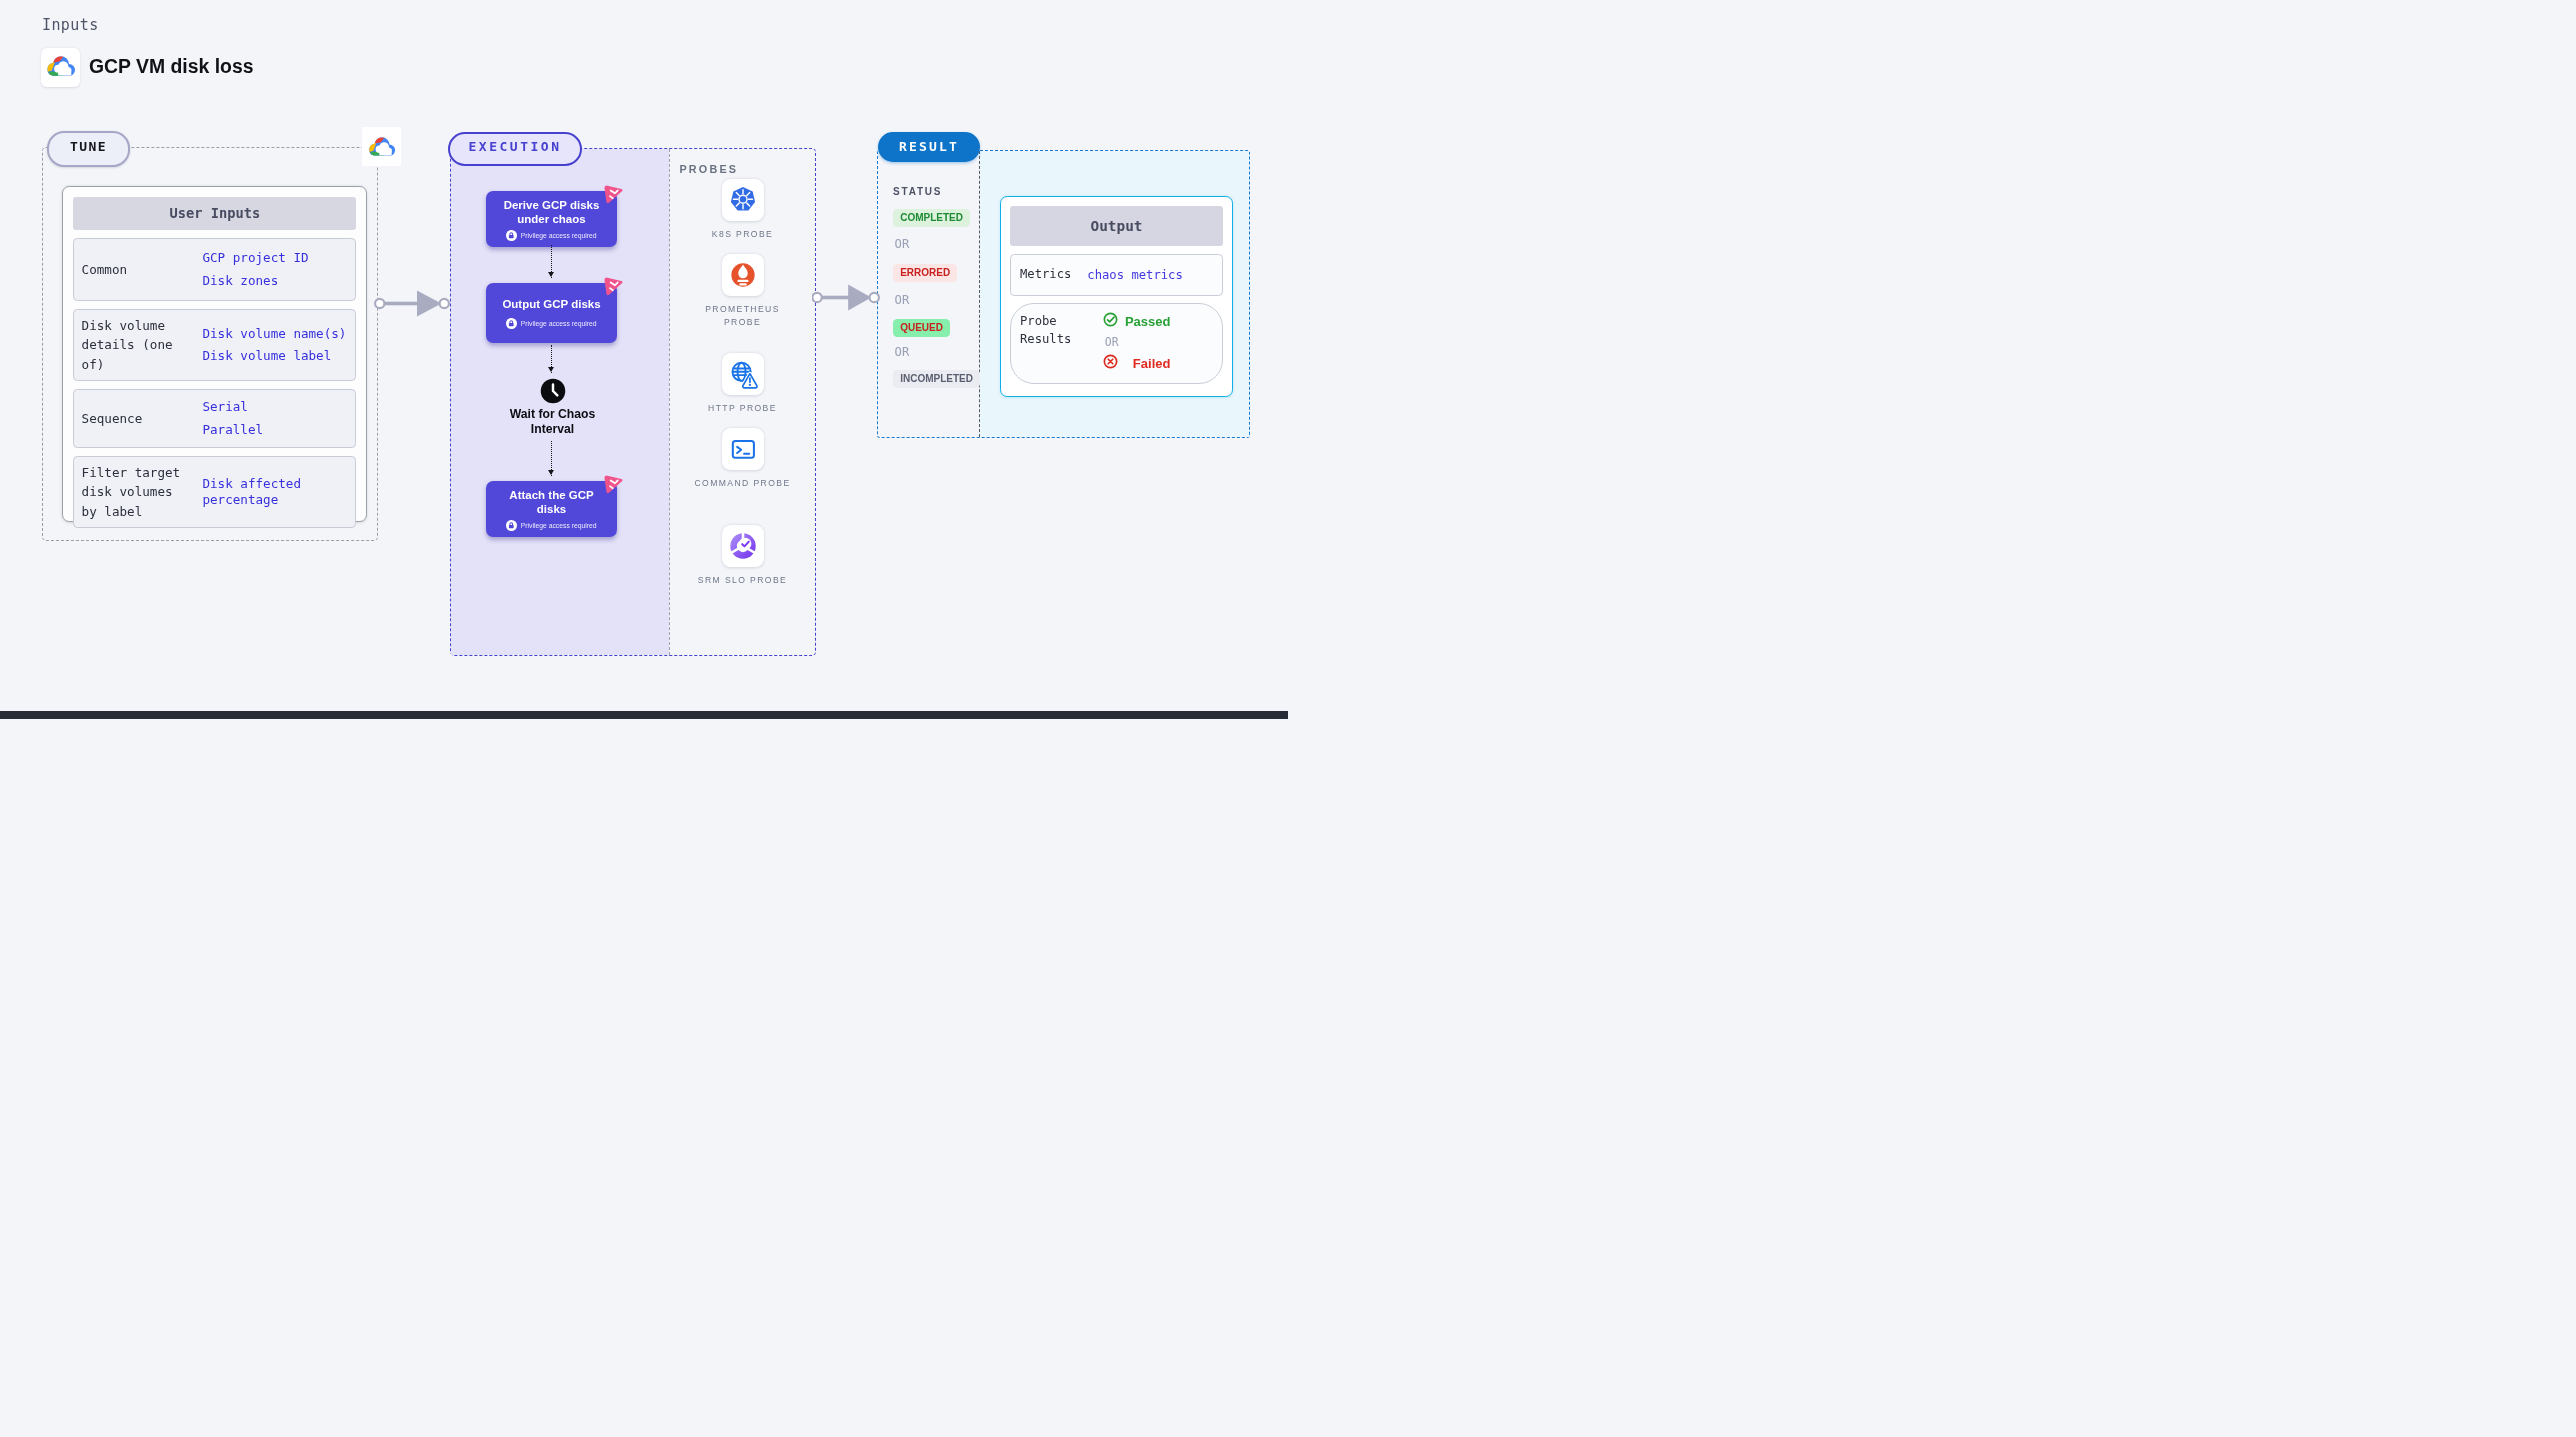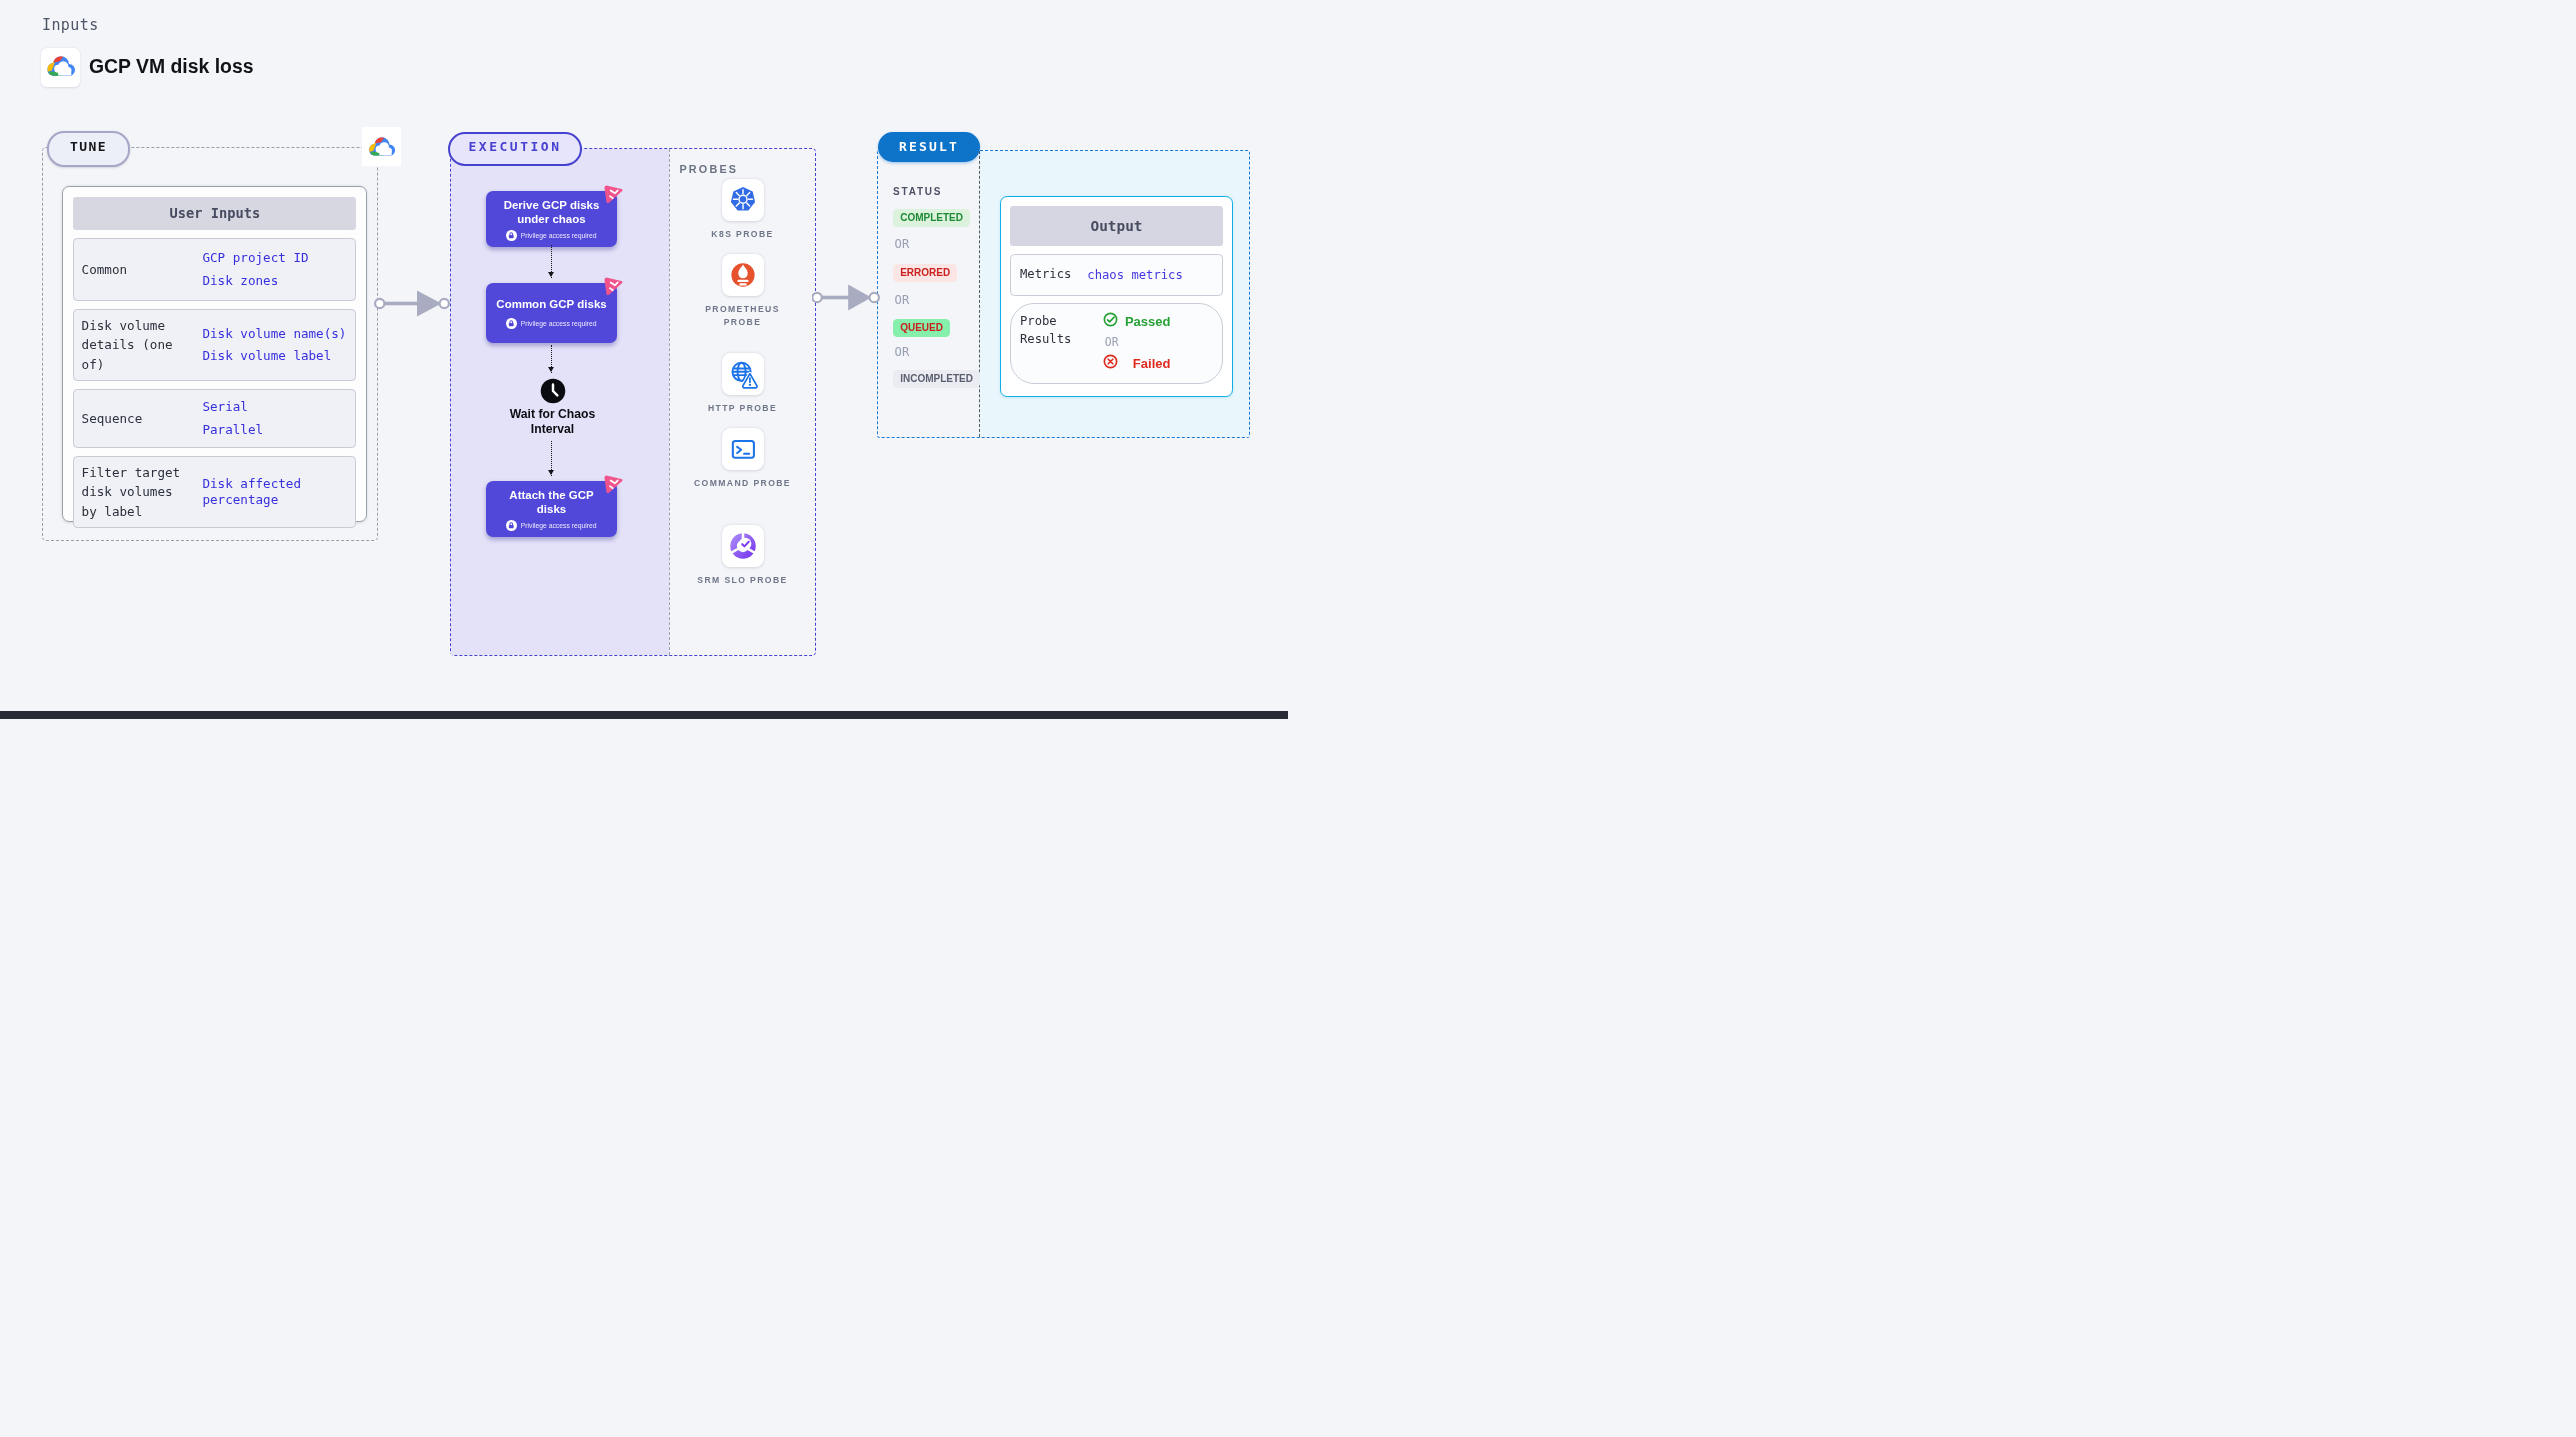--- a/index.html
+++ b/index.html
@@ -64,21 +64,21 @@
   .conn1{top:96px;height:33px;} .conn2{top:196px;height:28px;} .conn3{top:292px;height:35px;}
   .clock{position:absolute;left:89px;top:229px;}
   .wait{position:absolute;left:43px;top:258px;width:117px;text-align:center;
     font-size:12.2px;font-weight:bold;color:#0b0d12;line-height:1.25;}
 
   .probes-label{position:absolute;left:9.4px;top:14.4px;font-size:10.8px;font-weight:bold;
     color:#6a7180;letter-spacing:2.2px;}
   .probe{position:absolute;left:0;width:100%;display:flex;flex-direction:column;align-items:center;}
   .probe-card{width:42px;height:42px;background:#fff;border-radius:8.6px;display:flex;align-items:center;
     justify-content:center;box-shadow:0 0.7px 2.9px rgba(40,44,63,.16);}
-  .probe-name{margin-top:6.5px;max-width:115px;text-align:center;font-size:8.6px;font-weight:bold;
+  .probe-name{margin-top:6.5px;max-width:115px;text-align:center;font-size:8.6px;font-weight:normal;
     color:#6e7688;letter-spacing:1.4px;line-height:1.6;}
   .p1{top:30px;} .p2{top:105px;} .p3{top:204px;} .p4{top:279px;} .p5{top:376px;}
 
   
   .result-box{position:absolute;left:877px;top:150px;width:371px;height:286px;
     border:1.8px dashed #1379d2;border-radius:2.9px;}
   .cyan-panel{position:absolute;left:101px;top:0;right:0;bottom:0;background:#e9f6fc;
     border-left:1.4px dashed #565b61;}
   .status-label{position:absolute;left:15px;top:35px;font-size:10px;font-weight:bold;
     color:#4c5164;letter-spacing:1.8px;}
@@ -231,21 +231,21 @@
 
     <div class="conn conn1"></div>
 
     <div class="step step2">
       <span class="chaos-badge">
         <svg width="21.6" height="20" viewBox="0 0 30 28">
           <path d="M6 2 L27 7 Q30.2 8 27.4 10.6 L10 26 Q6.8 28.4 6 24.6 L3.4 6 Q3 2.2 6 2 Z" fill="#f0548b"></path>
           <path d="M12 9 l6 4 M11 17 l4 3 M19 12 l3 -3" stroke="#fff" stroke-width="2.4" stroke-linecap="round" fill="none"></path>
         </svg>
       </span>
-      <div class="step-title">Common GCP disks</div>
+      <div class="step-title">Output GCP disks</div>
       <div class="priv">
         <span class="lock">
           <svg width="6.5" height="7.2" viewBox="0 0 9 10">
             <path d="M2.7 4 V2.8 a1.8 1.8 0 0 1 3.6 0 V4" stroke="#5147d8" stroke-width="1.4" fill="none"></path>
             <rect x="1.2" y="4" width="6.6" height="4.6" rx="1" fill="#5147d8"></rect>
           </svg>
         </span>
         <span>Privilege access required</span>
       </div>
     </div>

